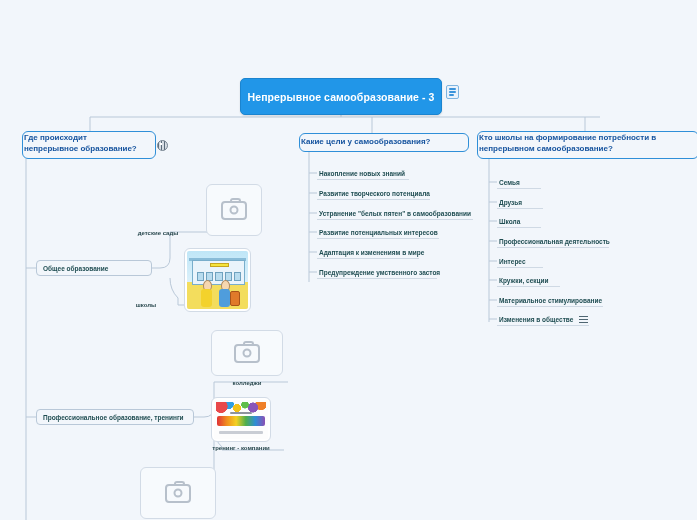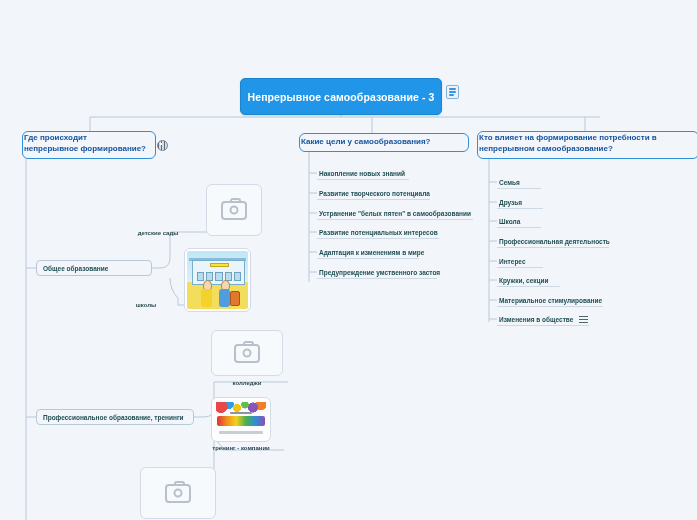--- a/index.html
+++ b/index.html
@@ -325,21 +325,21 @@
   </div>
   <div class="note-icon">
     <i></i>
     <i></i>
     <i></i>
   </div>
 
   <div id="branch-left" class="branch-box">
     <span class="label">
       <span>Где происходит</span><br>
-      <span>непрерывное формирование?</span>
+      <span>непрерывное образование?</span>
     </span>
   </div>
   <div class="globe-icon"></div>
 
   <div id="sub-general" class="subbranch">
     <span class="label">Общее образование</span>
   </div>
 
   <div id="sub-prof" class="subbranch">
     <span class="label">Профессиональное образование, тренинги</span>
@@ -413,21 +413,21 @@
   </div>
   <div class="leaf" style="left:317px; top:245px; width:102px;">
     <span class="label">Адаптация к изменениям в мире</span>
   </div>
   <div class="leaf" style="left:317px; top:265px; width:120px;">
     <span class="label">Предупреждение умственного застоя</span>
   </div>
 
   <div id="branch-right" class="branch-box">
     <span class="label">
-      <span>Кто влияет на формирование потребности в</span><br>
+      <span>Кто школы на формирование потребности в</span><br>
       <span>непрерывном самообразование?</span>
     </span>
   </div>
 
   <div class="leaf" style="left:497px; top:175px; width:44px;">
     <span class="label">Семья</span>
   </div>
   <div class="leaf" style="left:497px; top:195px; width:46px;">
     <span class="label">Друзья</span>
   </div>

